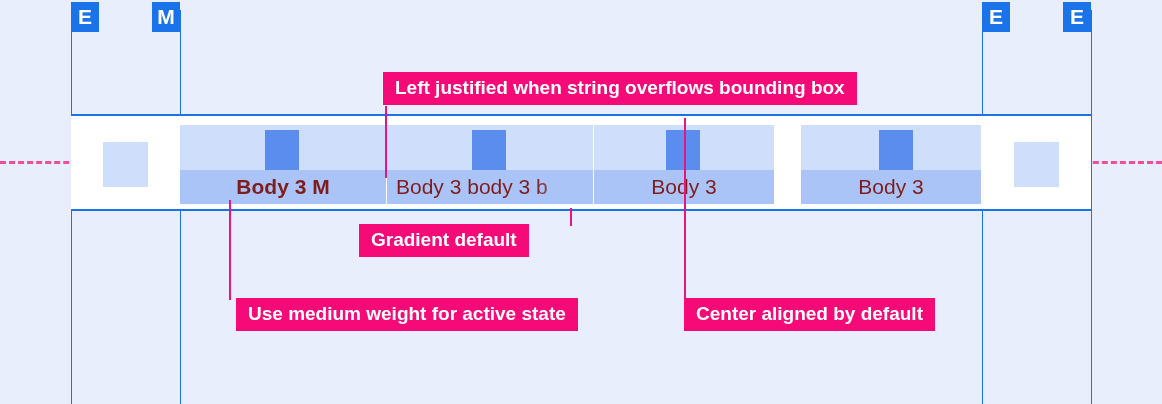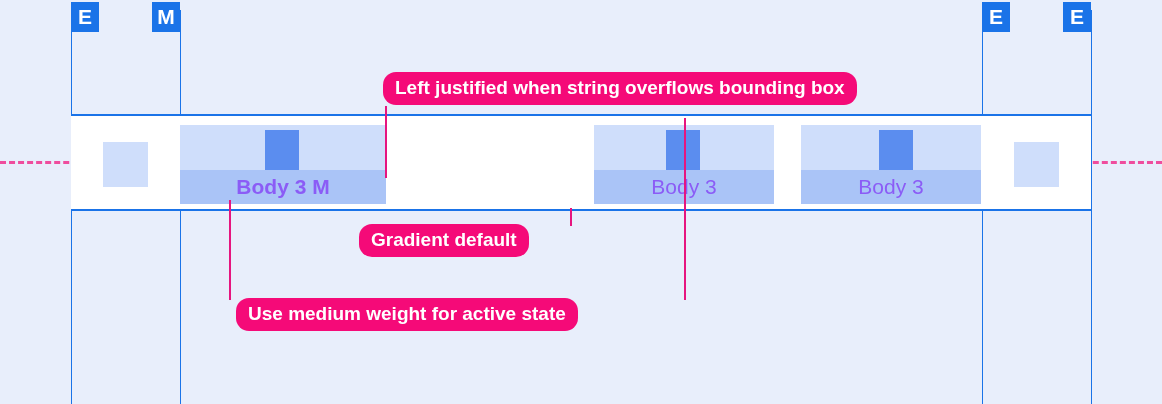--- a/index.html
+++ b/index.html
@@ -105,21 +105,21 @@
     background: #5b8def;
   }
   .tab-label {
     position: absolute;
     left: 0;
     right: 0;
     top: 45px;
     height: 34px;
     line-height: 34px;
     font-size: 21px;
-    color: #8b5cf6;
+    color: #7f1d1d;
     white-space: nowrap;
     overflow: hidden;
   }
   .tab-label.center { text-align: center; }
   .tab-label.leftjust {
     text-align: left;
     padding-left: 9px;
   }
   .tab-label.fade {
     -webkit-mask-image: linear-gradient(to right, #000 0, #000 72%, rgba(0,0,0,0.18) 92%, rgba(0,0,0,0) 100%);
@@ -144,21 +144,20 @@
   
   .callout {
     position: absolute;
     background: #f50a78;
     color: #ffffff;
     font-size: 19px;
     font-weight: bold;
     white-space: nowrap;
     padding: 6px 12px 7px 12px;
     line-height: 20px;
-    border-radius: 13px;
   }
   .leader {
     position: absolute;
     width: 2px;
     background: #e6157f;
   }
 </style>
 </head>
 <body>
 
@@ -184,20 +183,28 @@
 
     <div class="tab" style="left:109px;width:206px">
       <div class="tab-body">
         <div class="tab-upper"></div>
         <div class="tab-lower"></div>
         <div class="tab-icon" style="left:85px"></div>
         <div class="tab-label center medium">Body 3 M</div>
       </div>
     </div>
 
+    <div class="tab" style="left:316px;width:206px">
+      <div class="tab-body">
+        <div class="tab-upper"></div>
+        <div class="tab-lower"></div>
+        <div class="tab-icon" style="left:85px"></div>
+        <div class="tab-label leftjust fade">Body 3 body 3 b</div>
+      </div>
+    </div>
 
     <div class="tab" style="left:523px;width:180px">
       <div class="tab-body">
         <div class="tab-upper"></div>
         <div class="tab-lower"></div>
         <div class="tab-icon" style="left:72px"></div>
         <div class="tab-label center">Body 3</div>
       </div>
     </div>
 
@@ -217,14 +224,15 @@
   </div>
 
   <div class="leader" style="left:385px;top:106px;height:72px"></div>
   <div class="leader" style="left:570px;top:208px;height:18px"></div>
   <div class="leader" style="left:229px;top:200px;height:100px"></div>
   <div class="leader" style="left:684px;top:118px;height:182px"></div>
 
   <div class="callout" style="left:383px;top:72px">Left justified when string overflows bounding box</div>
   <div class="callout" style="left:359px;top:224px">Gradient default</div>
   <div class="callout" style="left:236px;top:298px">Use medium weight for active state</div>
+  <div class="callout" style="left:684px;top:298px">Center aligned by default</div>
 
 </div>
 
 </body></html>

